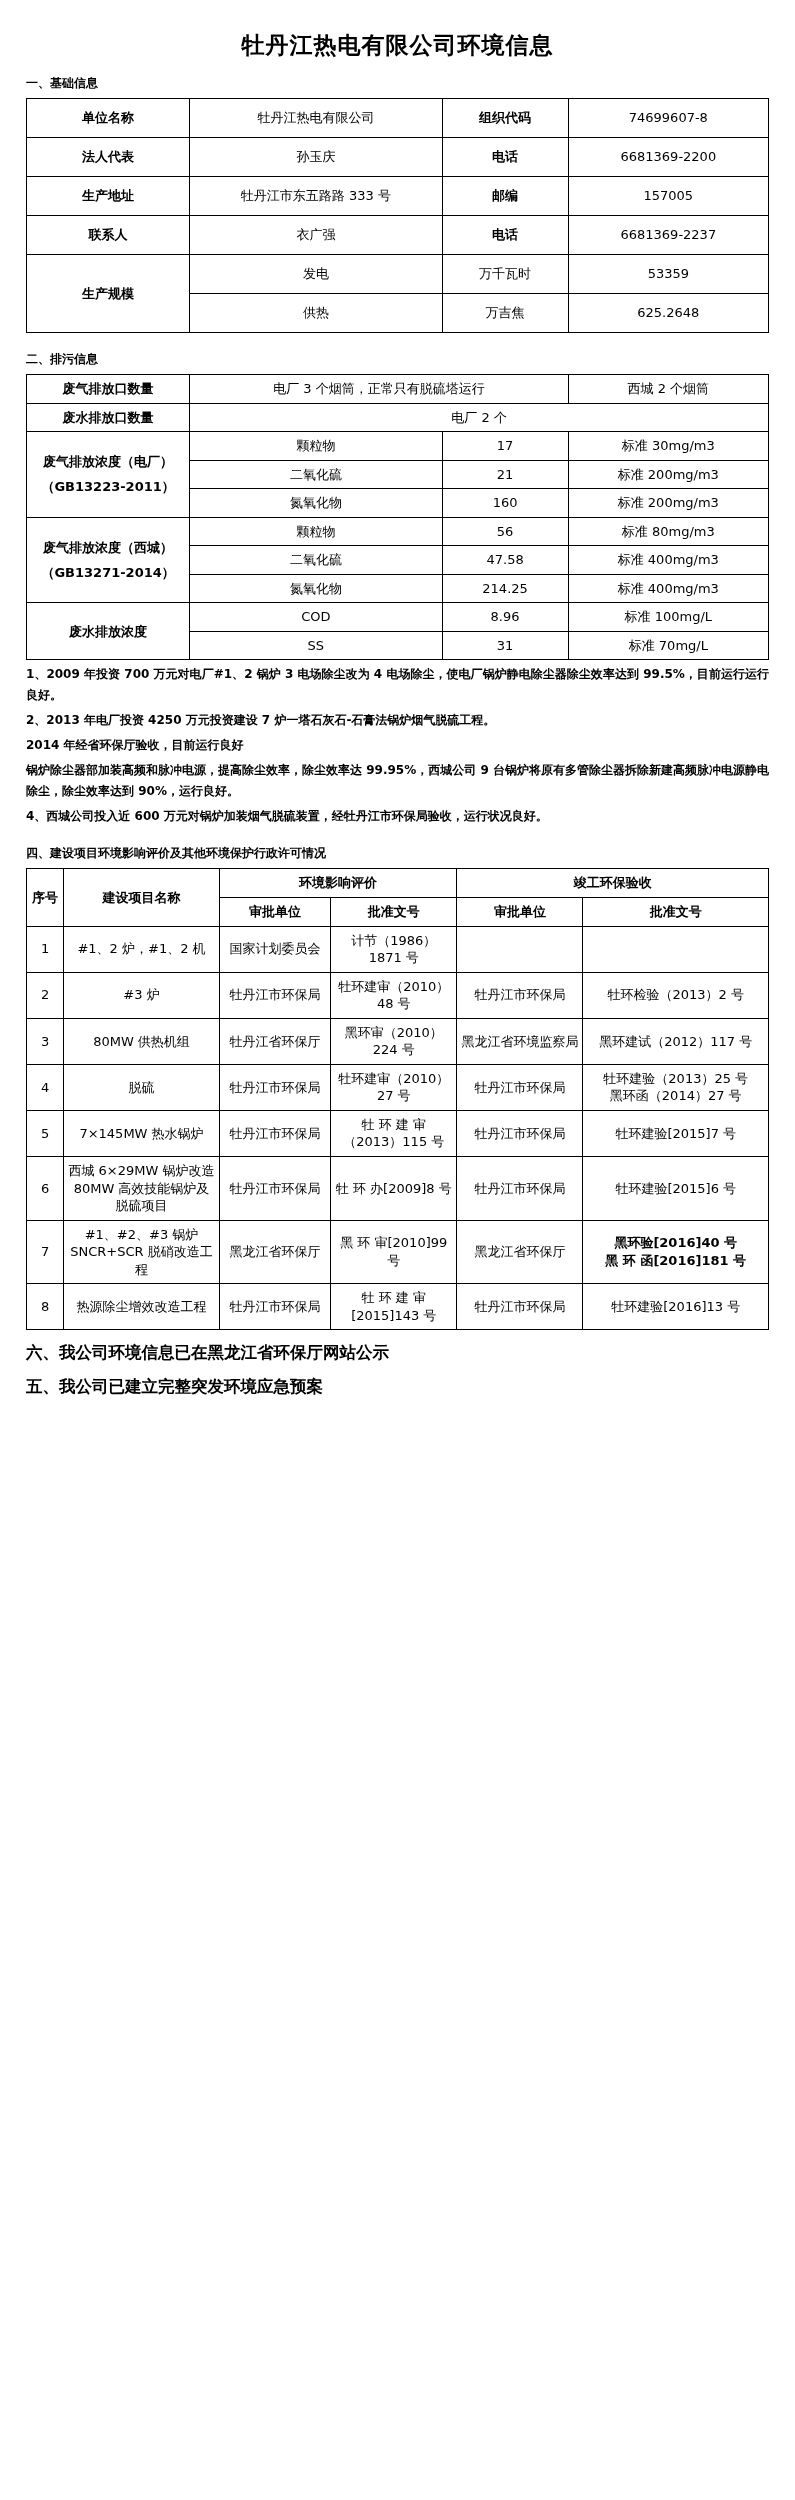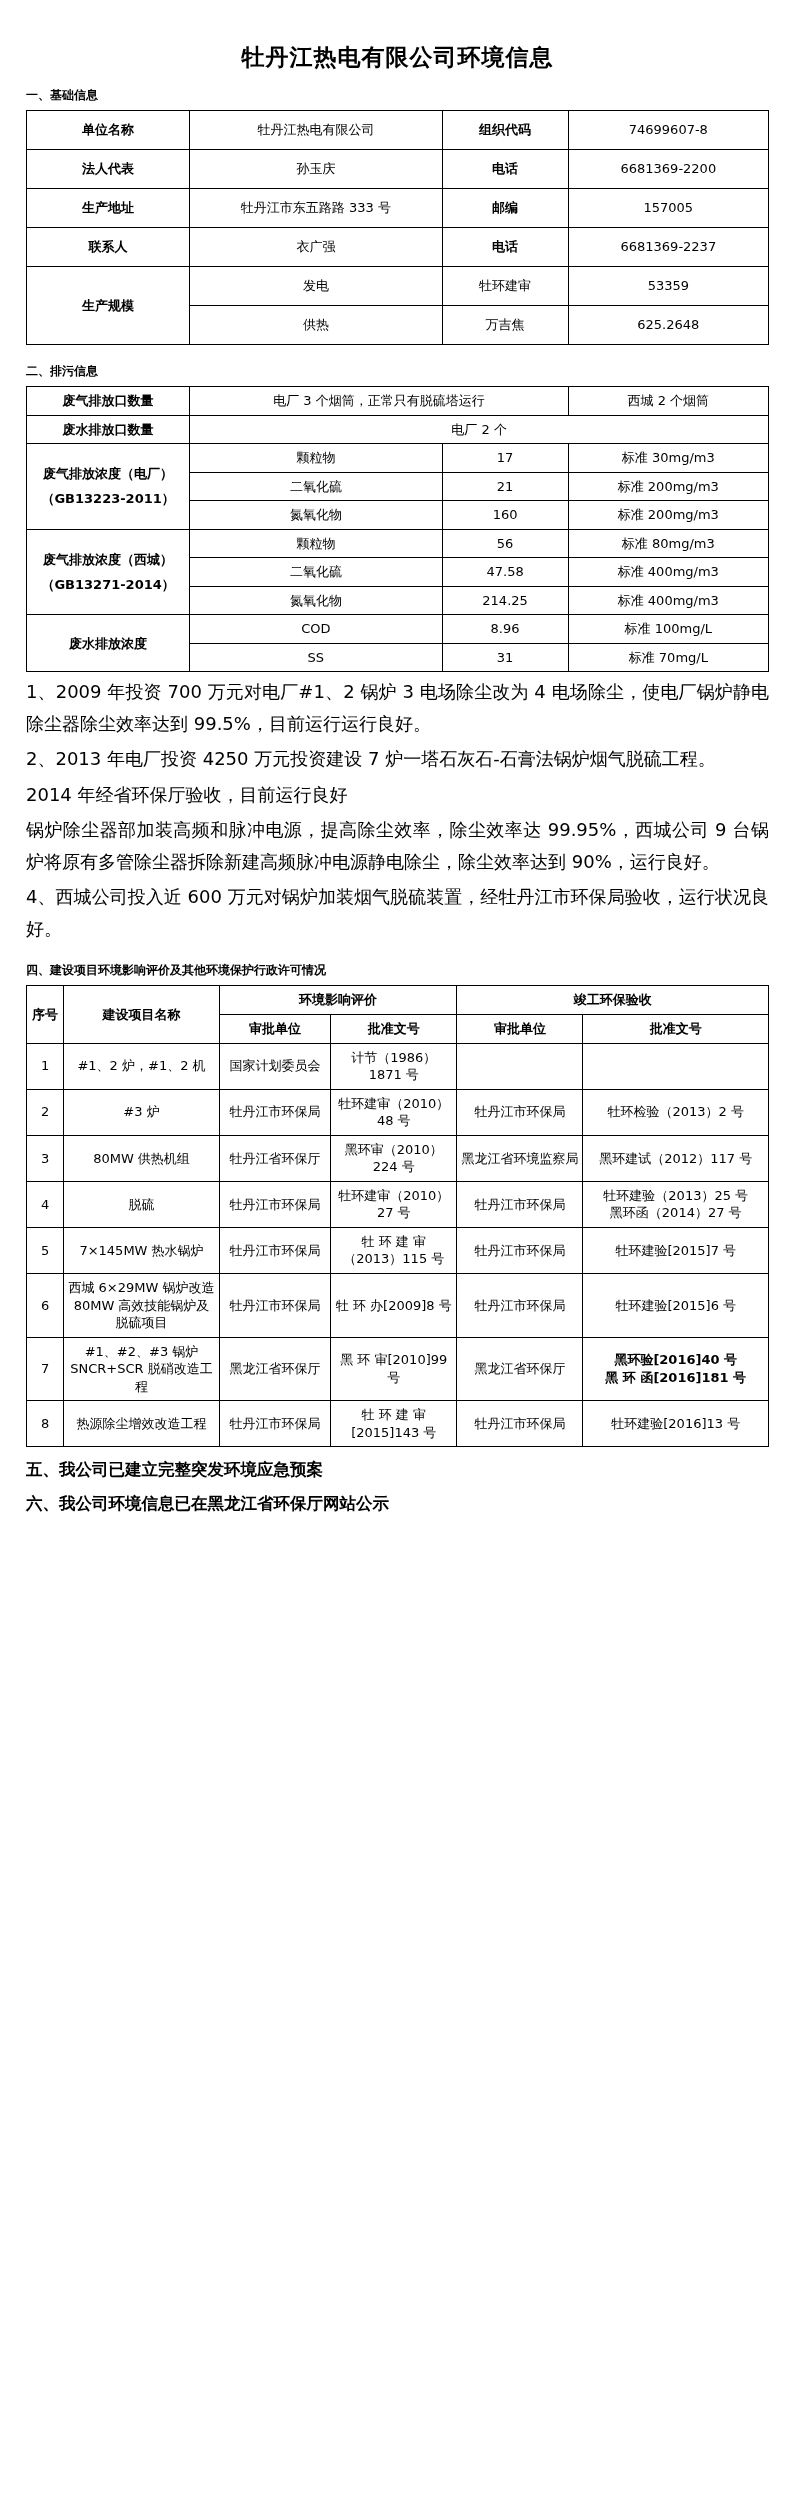--- a/index.html
+++ b/index.html
@@ -9,21 +9,20 @@
   }
   body {
     width: 795px;
     font-family: "DejaVu Sans", "Liberation Sans", sans-serif;
     color: #000;
   }
   .page {
     width: 795px;
     box-sizing: border-box;
     padding: 22px 26px 10px 26px;
-    margin-top: 12px;
   }
   .doc-title {
     text-align: center;
     font-size: 23px;
     font-weight: bold;
     letter-spacing: 1px;
     margin: 8px 0 14px 0;
     font-family: "DejaVu Serif", "Liberation Serif", serif;
   }
   .section-heading {
@@ -49,24 +48,25 @@
     line-height: 1.35;
     font-family: "DejaVu Sans", "Liberation Sans", sans-serif;
   }
   table.grid td.bold, table.grid th {
     font-weight: bold;
   }
   .basic-table td {
     height: 28px;
   }
   .para {
-    font-size: 18px;
+    font-size: 12px;
     line-height: 1.75;
     margin: 4px 0;
     text-align: justify;
+    font-weight: bold;
   }
   .proj-table td {
     font-size: 12.5px;
     padding: 4px 3px;
     line-height: 1.3;
   }
   .proj-table th {
     font-size: 12.5px;
     padding: 4px 3px;
     line-height: 1.3;
@@ -115,21 +115,21 @@
       </tr>
       <tr>
         <td class="bold">联系人</td>
         <td>衣广强</td>
         <td class="bold">电话</td>
         <td>6681369-2237</td>
       </tr>
       <tr>
         <td class="bold" rowspan="2">生产规模</td>
         <td>发电</td>
-        <td>牡环建审</td>
+        <td>万千瓦时</td>
         <td>53359</td>
       </tr>
       <tr>
         <td>供热</td>
         <td>万吉焦</td>
         <td>625.2648</td>
       </tr>
     </tbody>
   </table>
 
@@ -304,16 +304,16 @@
         <td>8</td>
         <td>热源除尘增效改造工程</td>
         <td>牡丹江市环保局</td>
         <td>牡 环 建 审[2015]143 号</td>
         <td>牡丹江市环保局</td>
         <td>牡环建验[2016]13 号</td>
       </tr>
     </tbody>
   </table>
 
+  <div class="tail-line">六、我公司环境信息已在黑龙江省环保厅网站公示</div>
   <div class="tail-line">五、我公司已建立完整突发环境应急预案</div>
-  <div class="tail-line">六、我公司环境信息已在黑龙江省环保厅网站公示</div>
 
 </div>
 
 </body></html>

